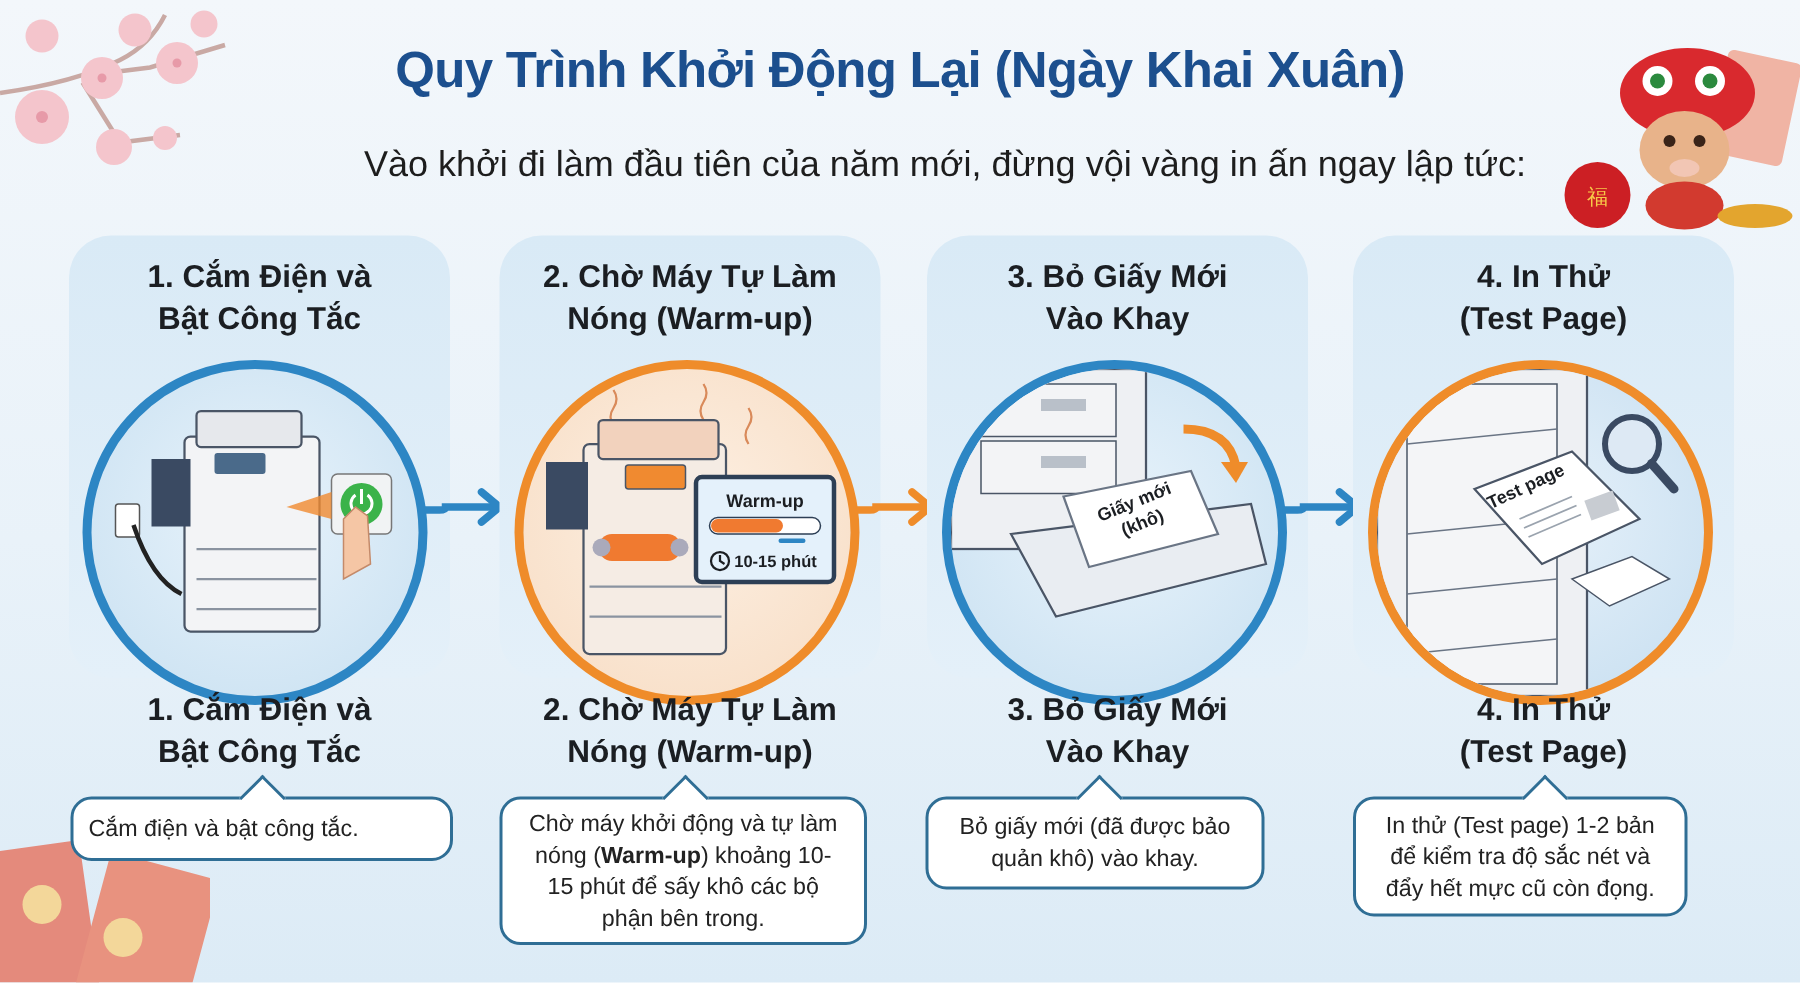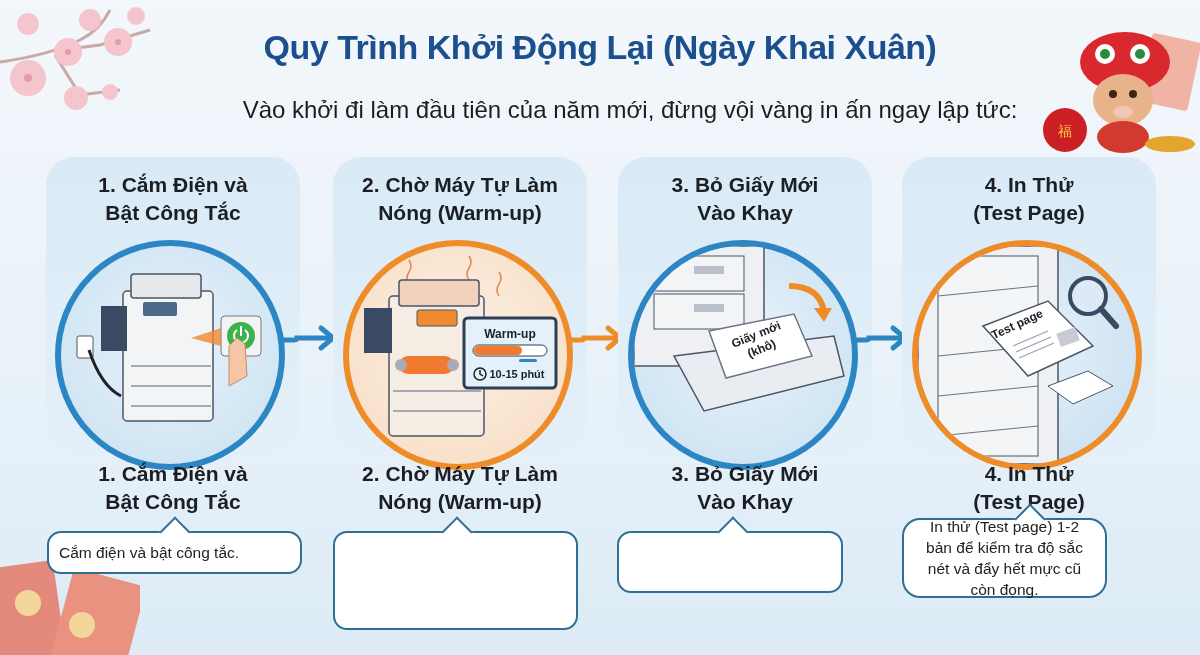--- a/index.html
+++ b/index.html
@@ -188,20 +188,23 @@
 <svg class="connector" style="left:570px;top:318px" width="60" height="40" viewBox="0 0 60 40">
   <path d="M0 22 L10 22 Q14 22 14 20 L48 20" stroke="#ef8c2a" stroke-width="5" fill="none" stroke-linecap="round"></path>
   <path d="M38 10 L50 20 L38 30" stroke="#ef8c2a" stroke-width="5" fill="none" stroke-linecap="round" stroke-linejoin="round"></path>
 </svg>
 <div class="step-label" style="left:330px;">
   <div>2. Chờ Máy Tự Làm</div>
   <div>Nóng (Warm-up)</div>
 </div>
 <div class="bubble" style="left:333px;top:531px;width:245px;height:99px;padding:8px 16px;">
   <span class="tail" style="left:111px;"></span>
+  <span style="position:relative;">
+    <span>Chờ máy khởi động và tự làm nóng (</span><b>Warm-up</b><span>) khoảng 10-15 phút để sấy khô các bộ phận bên trong.</span>
+  </span>
 </div>
 
 <div class="card" style="left:618px;">
   <div class="card-title">
     <div>3. Bỏ Giấy Mới</div>
     <div>Vào Khay</div>
   </div>
 </div>
 <div class="circle" style="left:628px;">
   <svg width="218" height="218" viewBox="0 0 218 218">
@@ -223,20 +226,21 @@
 <svg class="connector" style="left:855px;top:318px" width="60" height="40" viewBox="0 0 60 40">
   <path d="M0 22 L10 22 Q14 22 14 20 L48 20" stroke="#2d86c4" stroke-width="5" fill="none" stroke-linecap="round"></path>
   <path d="M38 10 L50 20 L38 30" stroke="#2d86c4" stroke-width="5" fill="none" stroke-linecap="round" stroke-linejoin="round"></path>
 </svg>
 <div class="step-label" style="left:615px;">
   <div>3. Bỏ Giấy Mới</div>
   <div>Vào Khay</div>
 </div>
 <div class="bubble" style="left:617px;top:531px;width:226px;height:62px;padding:8px 14px;">
   <span class="tail" style="left:103px;"></span>
+  <span style="position:relative;">Bỏ giấy mới (đã được bảo quản khô) vào khay.</span>
 </div>
 
 <div class="card" style="left:902px;">
   <div class="card-title">
     <div>4. In Thử</div>
     <div>(Test Page)</div>
   </div>
 </div>
 <div class="circle orange" style="left:912px;background:radial-gradient(circle at 50% 45%, #e6f1fa 0%, #c6def0 100%);">
   <svg width="218" height="218" viewBox="0 0 218 218">
@@ -260,16 +264,16 @@
     <rect x="140" y="84" width="20" height="14" fill="#c8ccd2" transform="rotate(-20 150 91)"></rect>
     <path d="M130 140 L170 125 L195 140 L155 158 Z" fill="#ffffff" stroke="#4a5566"></path>
     <circle cx="170" cy="50" r="18" fill="#dde9f4" stroke="#3a4a62" stroke-width="4"></circle>
     <line x1="183" y1="63" x2="198" y2="80" stroke="#3a4a62" stroke-width="6" stroke-linecap="round"></line>
   </svg>
 </div>
 <div class="step-label" style="left:899px;">
   <div>4. In Thử</div>
   <div>(Test Page)</div>
 </div>
-<div class="bubble" style="left:902px;top:518px;width:205px;height:80px;padding:8px 14px;border-radius:18px;">
+<div class="bubble" style="left:902px;top:531px;width:223px;height:80px;padding:8px 14px;">
   <span class="tail" style="left:115px;"></span>
   <span style="position:relative;">In thử (Test page) 1-2 bản để kiểm tra độ sắc nét và đẩy hết mực cũ còn đọng.</span>
 </div>
 
 </body></html>

